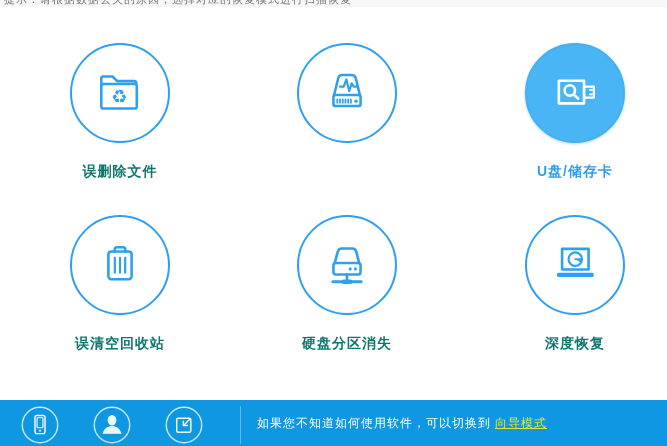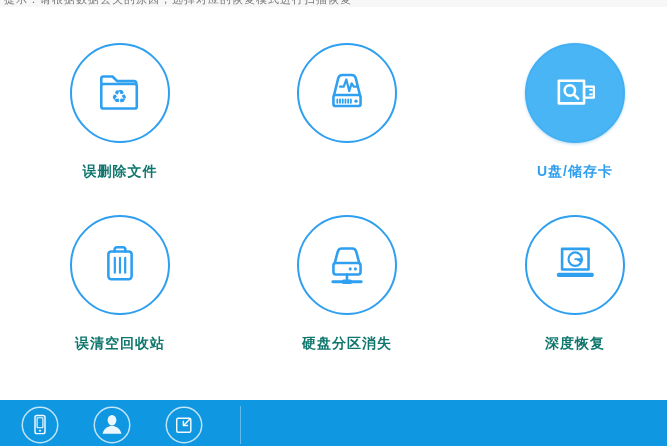--- a/index.html
+++ b/index.html
@@ -178,13 +178,16 @@
       <g stroke="rgba(255,255,255,0.95)">
         <rect x="14" y="14.5" width="15.5" height="15.5" rx="1.6"></rect>
         <path d="M28 16 L21.8 22.2"></path>
         <path d="M21.3 17.9 v4.6 h4.6"></path>
       </g>
     </svg>
   </span>
 
   <span class="bar-divider"></span>
 
+  <span class="bar-hint">
+    <span>如果您不知道如何使用软件，可以切换到</span><span class="bar-link">向导模式</span>
+  </span>
 </div>
 
 </body></html>

